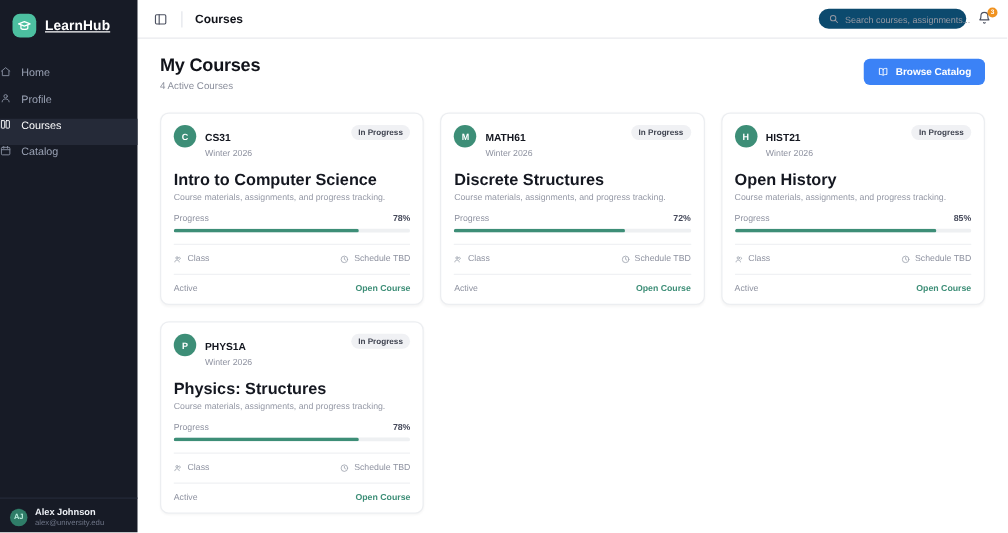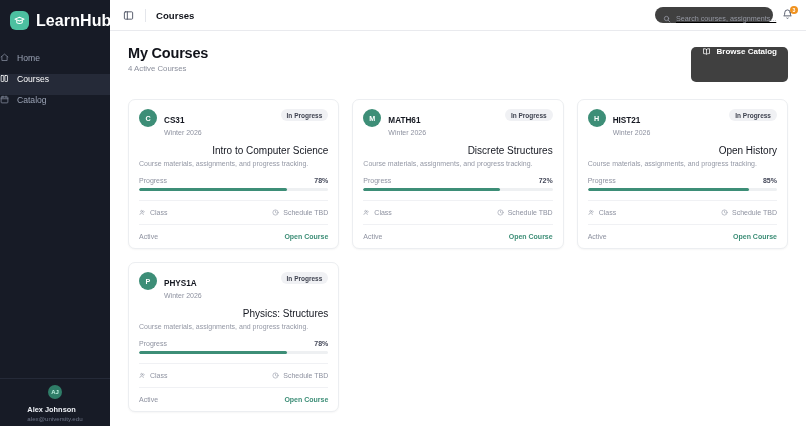--- a/index.html
+++ b/index.html
@@ -23,39 +23,40 @@
     display: flex; align-items: center; gap: 7px;
     padding: 11px 0 11px 10px;
   }
   .brand-logo {
     width: 19px; height: 19px; border-radius: 6px;
     background: #4cc0a0;
     display: flex; align-items: center; justify-content: center;
     flex: 0 0 19px;
   }
   .brand-name {
-    color: #ffffff; font-size: 16px; font-weight: bold;
+    color: #ffffff; font-size: 11px; font-weight: bold;
     letter-spacing: .1px;
+    text-decoration: underline;
   }
   .nav { margin-top: 12px; display: flex; flex-direction: column; }
   .nav-item {
     display: flex; align-items: flex-start; gap: 8px;
     height: 21px; 
     color: #9aa2b4; font-size: 8.6px;
     cursor: pointer; position: relative;
   }
   .nav-item.active { background: #252a38; color: #ffffff; }
   .nav-ico { width: 9px; height: 9px; display: block; flex: 0 0 9px; opacity: .85; }
   .nav-item.active .nav-ico { opacity: 1; }
 
   .user-box {
     position: absolute; left: 0; bottom: 0; width: 110px;
     border-top: 1px solid #252a38;
     padding: 6px 8px 4px 8px;
-    display: flex; align-items: center; gap: 6px; flex-direction: column;
+    display: flex; align-items: center; gap: 6px;
   }
   .user-avatar {
     width: 14px; height: 14px; border-radius: 50%;
     background: #2f7d68; color: #bdf0e0;
     font-size: 6px; font-weight: bold;
     display: flex; align-items: center; justify-content: center;
     flex: 0 0 14px;
   }
   .user-meta { display: flex; flex-direction: column; gap: 1px; min-width: 0; }
   .user-name { color: #eef1f6; font-size: 7.4px; font-weight: bold; white-space: nowrap; }
@@ -73,44 +74,44 @@
   }
   .panel-toggle {
     width: 13px; height: 13px; display: flex;
     align-items: center; justify-content: center; cursor: pointer;
   }
   .topbar-sep { width: 1px; height: 13px; background: #e4e6eb; }
   .topbar-title { font-size: 9.6px; color: #11131a; font-weight: bold; }
   .topbar-right { margin-left: auto; display: flex; align-items: center; gap: 9px; }
   .search {
     width: 118px; height: 16px; border-radius: 8px;
-    background: #404040;
-    display: flex; align-items: flex-end; gap: 5px;
-    padding: 0 8px; cursor: text; text-decoration: underline;
+    background: #0c4a6e;
+    display: flex; align-items: center; gap: 5px;
+    padding: 0 8px; cursor: text;
   }
   .search-ph { font-size: 7.2px; color: #9598a3; white-space: nowrap; }
   .bell-wrap { position: relative; width: 13px; height: 13px; cursor: pointer; }
   .bell-badge {
     position: absolute; top: -3px; right: -3px;
     width: 8px; height: 8px; border-radius: 50%;
     background: #f0921f; color: #fff;
     font-size: 5.2px; font-weight: bold;
     display: flex; align-items: center; justify-content: center;
   }
 
   .content { flex: 1; overflow: hidden; padding: 14px 18px 0 18px; }
   .page-head { display: flex; align-items: flex-start; }
   .page-title { font-size: 14.5px; font-weight: bold; color: #11131a; letter-spacing: -.2px; }
   .page-sub { font-size: 7.8px; color: #8b8f9c; margin-top: 3px; }
   .catalog-btn {
     margin-left: auto; margin-top: 2px;
-    height: 35px; border-radius: 5px;
-    background: #404040; color: #ffffff;
+    height: 21px; border-radius: 5px;
+    background: #3b82f6; color: #ffffff;
     font-size: 8px; font-weight: bold;
-    display: flex; gap: 6px;
+    display: flex; align-items: center; gap: 6px;
     padding: 0 11px; cursor: pointer; border: none;
     white-space: nowrap;
   }
 
   .grid {
     margin-top: 17px;
     display: grid;
     grid-template-columns: repeat(3, 1fr);
     gap: 13px;
   }
@@ -131,21 +132,21 @@
   }
   .card-code { font-size: 8.2px; font-weight: bold; color: #141720; margin-top: 36px; }
   .card-term { font-size: 7px; color: #8e92a0; margin-top: 2px; }
   .card-badge {
     margin-left: auto;
     background: #f0f1f4; color: #3f4350;
     font-size: 6.5px; font-weight: bold;
     border-radius: 7px; padding: 2.5px 6px;
     white-space: nowrap;
   }
-  .card-name { font-size: 10px; font-weight: normal; color: #141720; margin-top: 9px; text-align: right; }
+  .card-name { font-size: 13px; font-weight: bold; color: #141720; margin-top: 9px; }
   .card-desc { font-size: 7px; color: #9498a5; margin-top: 4px; }
 
   .prog-head { display: flex; align-items: center; margin-top: 10px; }
   .prog-label { font-size: 7px; color: #8e92a0; }
   .prog-val { margin-left: auto; font-size: 7px; color: #45495a; font-weight: bold; }
   .prog-track {
     margin-top: 4px; height: 3px; border-radius: 2px;
     background: #eef0f2; overflow: hidden;
   }
   .prog-fill { height: 3px; border-radius: 2px; background: #3d8e77; }
@@ -190,20 +191,29 @@
       <div class="nav-item">
         <span class="nav-ico">
           <svg class="ico" width="9" height="9" viewBox="0 0 24 24" fill="none" stroke="currentColor" stroke-width="2" stroke-linecap="round" stroke-linejoin="round">
             <path d="M3 10.5L12 3l9 7.5"></path>
               <path d="M5 10v10h14V10"></path>
           </svg>
         </span>
         <span>Home</span>
       </div>
 
+      <div class="nav-item">
+        <span class="nav-ico">
+          <svg class="ico" width="9" height="9" viewBox="0 0 24 24" fill="none" stroke="currentColor" stroke-width="2" stroke-linecap="round" stroke-linejoin="round">
+            <circle cx="12" cy="8" r="3.6"></circle>
+              <path d="M4.5 20c0-4 3.4-6.2 7.5-6.2s7.5 2.2 7.5 6.2"></path>
+          </svg>
+        </span>
+        <span>Profile</span>
+      </div>
 
       <div class="nav-item active">
         <span class="nav-ico">
           <svg class="ico" width="9" height="9" viewBox="0 0 24 24" fill="none" stroke="currentColor" stroke-width="2" stroke-linecap="round" stroke-linejoin="round">
             <rect x="3" y="4" width="7" height="16" rx="1"></rect>
               <rect x="13" y="4" width="7" height="16" rx="1"></rect>
           </svg>
         </span>
         <span>Courses</span>
       </div>

